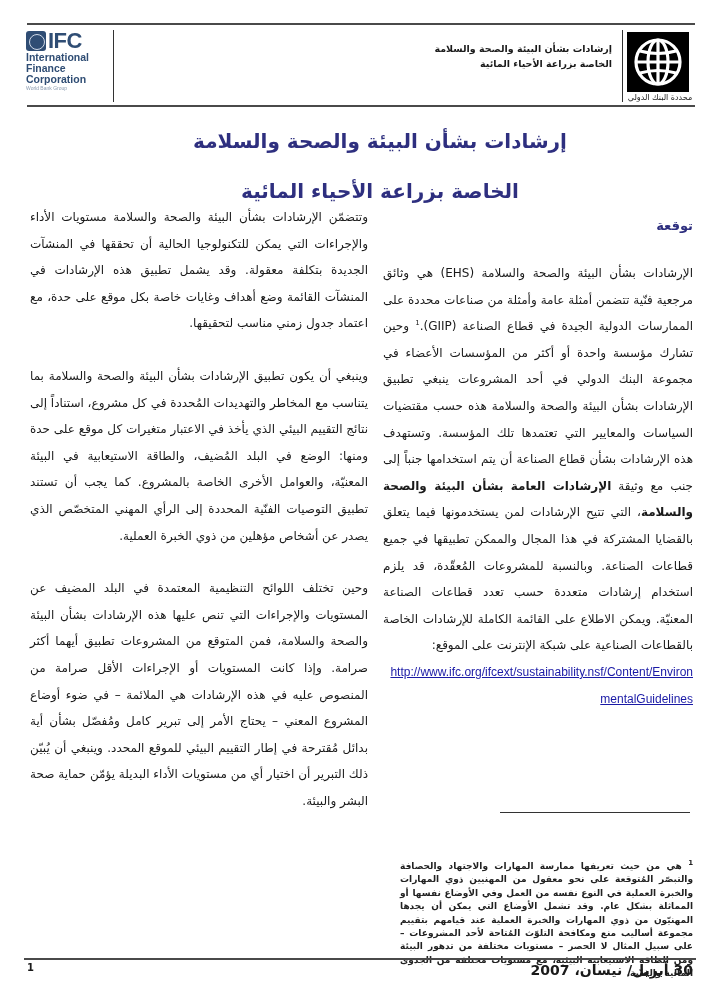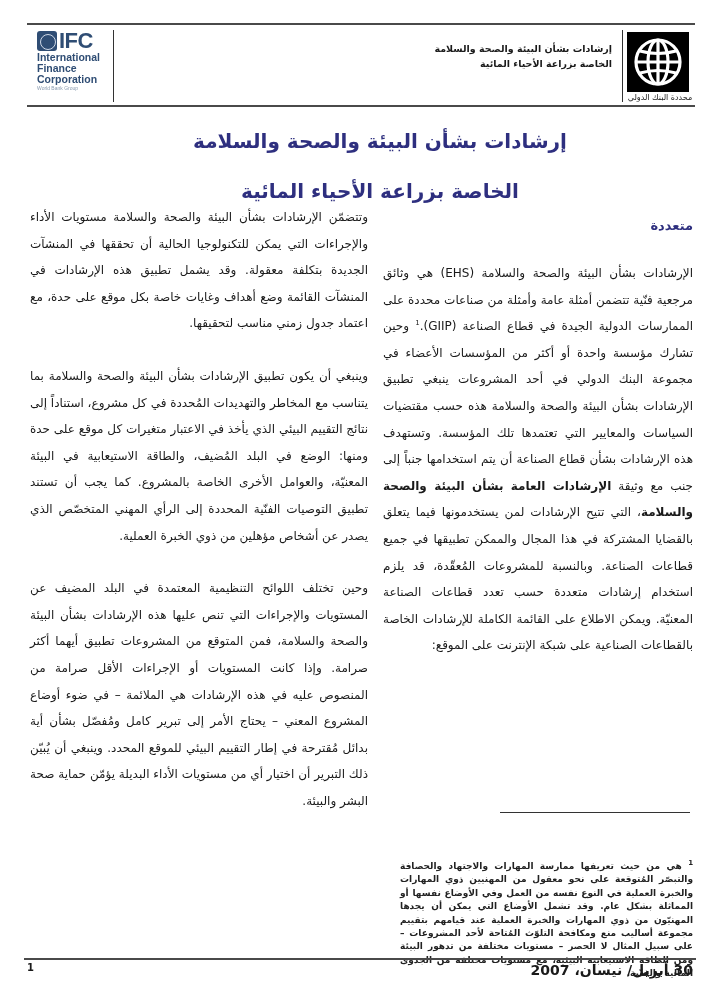--- a/index.html
+++ b/index.html
@@ -4,21 +4,21 @@
 <style>
   html, body { margin: 0; padding: 0; background: #ffffff; }
   body { width: 720px; height: 990px; position: relative; overflow: hidden;
          font-family: "DejaVu Sans", "Liberation Sans", sans-serif; color: #1a1a1a; }
   .abs { position: absolute; }
   .rule { position: absolute; height: 2px; background: #4a4a4a; }
 
   
   #hdr-rule-top { left: 27px; top: 23px; width: 668px; }
   #hdr-rule-bottom { left: 27px; top: 105px; width: 668px; }
-  #ifc-logo { left: 37px; top: 30px; width: 80px; height: 72px; }
+  #ifc-logo { left: 26px; top: 30px; width: 80px; height: 72px; }
   .ifc-top { display: flex; align-items: center; gap: 2px; }
   .ifc-globe { width: 20px; height: 20px; background: #2f4d74; border-radius: 3px; position: relative; overflow: hidden; }
   .ifc-globe::before { content: ""; position: absolute; left: 3px; top: 3px; width: 14px; height: 14px; border-radius: 50%; border: 1px solid #cfd8e6; }
   .ifc-word { font-family: "Liberation Sans", sans-serif; font-weight: bold; font-size: 22px; color: #2f4d74; line-height: 22px; letter-spacing: -0.5px; }
   .ifc-line { font-family: "Liberation Sans", sans-serif; font-weight: bold; font-size: 10.5px; color: #2f4d74; line-height: 11px; }
   .ifc-sub { font-family: "Liberation Sans", sans-serif; font-size: 5px; color: #8a9bb0; line-height: 7px; }
   #ifc-divider { left: 113px; top: 30px; width: 1px; height: 72px; background: #333; }
   #wb-divider { left: 622px; top: 30px; width: 1px; height: 72px; background: #333; }
   #wb-logo { left: 627px; top: 32px; width: 62px; height: 60px; background: #000; display: flex; align-items: center; justify-content: center; }
   #wb-caption { left: 622px; top: 93px; width: 76px; font-size: 8px; text-align: center; direction: rtl; }
@@ -86,25 +86,26 @@
 </div>
 <div class="abs" id="wb-caption">محددة البنك الدولي</div>
 
 <div class="rule" id="hdr-rule-bottom"></div>
 
 <div class="abs" id="doc-title">
   <div>إرشادات بشأن البيئة والصحة والسلامة</div>
   <div>الخاصة بزراعة الأحياء المائية</div>
 </div>
 
-<div class="abs" id="intro-heading">متعددة</div>
+<div class="abs" id="intro-heading">توقعة</div>
 <div class="col" id="col-right">
   <p>
     <span>الإرشادات بشأن البيئة والصحة والسلامة (EHS) هي وثائق مرجعية فنّية تتضمن أمثلة عامة وأمثلة من صناعات محددة على الممارسات الدولية الجيدة في قطاع الصناعة (GIIP).</span><span class="sup">1</span><span> وحين تشارك مؤسسة واحدة أو أكثر من المؤسسات الأعضاء في مجموعة البنك الدولي في أحد المشروعات ينبغي تطبيق الإرشادات بشأن البيئة والصحة والسلامة هذه حسب مقتضيات السياسات والمعايير التي تعتمدها تلك المؤسسة. وتستهدف هذه الإرشادات بشأن قطاع الصناعة أن يتم استخدامها جنباً إلى جنب مع وثيقة </span><span class="bold">الإرشادات العامة بشأن البيئة والصحة والسلامة</span><span>، التي تتيح الإرشادات لمن يستخدمونها فيما يتعلق بالقضايا المشتركة في هذا المجال والممكن تطبيقها في جميع قطاعات الصناعة. وبالنسبة للمشروعات المُعقّدة، قد يلزم استخدام إرشادات متعددة حسب تعدد </span><span class="uline">قطاعات الصناعة</span><span> المعنيّة. ويمكن الاطلاع على القائمة الكاملة للإرشادات الخاصة بالقطاعات الصناعية على شبكة الإنترنت على الموقع:</span>
   </p>
+  <a class="link" style="word-break: break-all;">http://www.ifc.org/ifcext/sustainability.nsf/Content/EnvironmentalGuidelines</a>
 </div>
 
 <div class="col" id="col-left">
   <p>وتتضمّن الإرشادات بشأن البيئة والصحة والسلامة مستويات الأداء والإجراءات التي يمكن للتكنولوجيا الحالية أن تحققها في المنشآت الجديدة بتكلفة معقولة. وقد يشمل تطبيق هذه الإرشادات في المنشآت القائمة وضع أهداف وغايات خاصة بكل موقع على حدة، مع اعتماد جدول زمني مناسب لتحقيقها.</p>
   <div class="gap"></div>
   <p>وينبغي أن يكون تطبيق الإرشادات بشأن البيئة والصحة والسلامة بما يتناسب مع المخاطر والتهديدات المُحددة في كل مشروع، استناداً إلى نتائج التقييم البيئي الذي يأخذ في الاعتبار متغيرات كل موقع على حدة ومنها: الوضع في البلد المُضيف، والطاقة الاستيعابية في البيئة المعنيّة، والعوامل الأخرى الخاصة بالمشروع. كما يجب أن تستند تطبيق التوصيات الفنّية المحددة إلى الرأي المهني المتخصّص الذي يصدر عن أشخاص مؤهلين من ذوي الخبرة العملية.</p>
   <div class="gap"></div>
   <p>وحين تختلف اللوائح التنظيمية المعتمدة في البلد المضيف عن المستويات والإجراءات التي تنص عليها هذه الإرشادات بشأن البيئة والصحة والسلامة، فمن المتوقع من المشروعات تطبيق أيهما أكثر صرامة. وإذا كانت المستويات أو الإجراءات الأقل صرامة من المنصوص عليه في هذه الإرشادات هي الملائمة – في ضوء أوضاع المشروع المعني – يحتاج الأمر إلى تبرير كامل ومُفصّل بشأن أية بدائل مُقترحة في إطار التقييم البيئي للموقع المحدد. وينبغي أن يُبيّن ذلك التبرير أن اختيار أي من مستويات الأداء البديلة يؤمّن حماية صحة البشر والبيئة.</p>
 </div>
 

